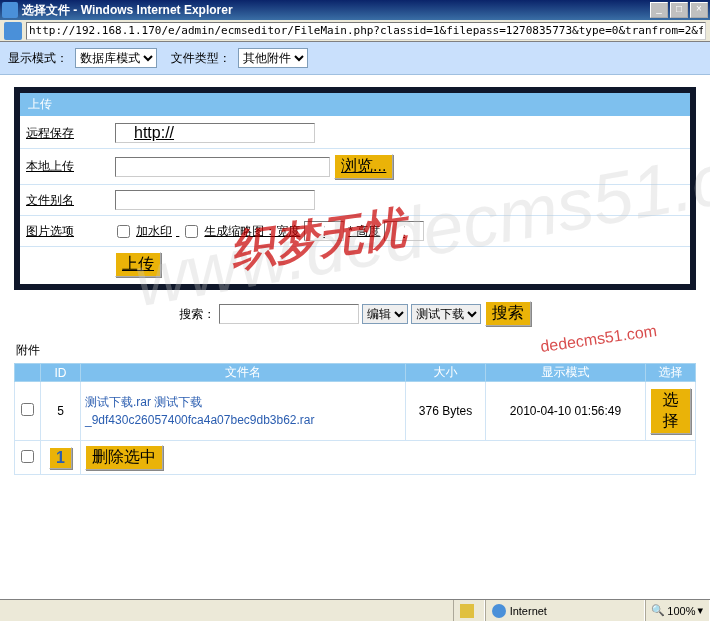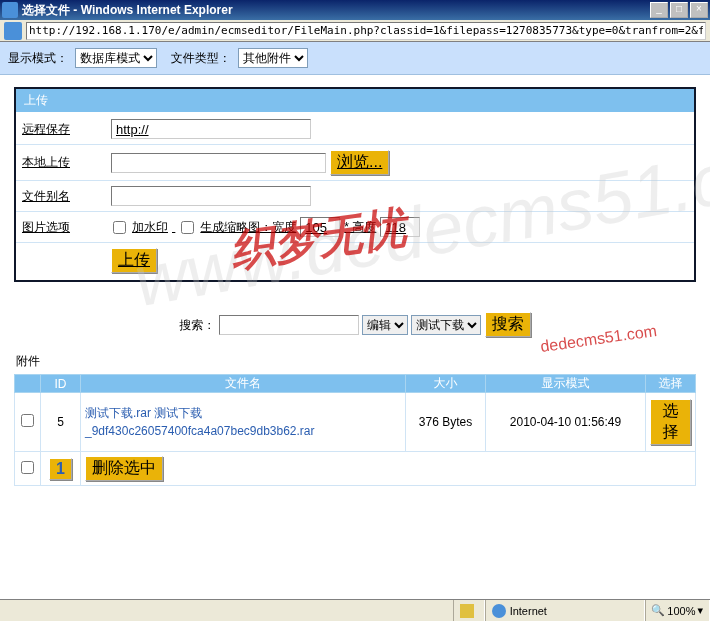--- a/index.html
+++ b/index.html
@@ -8,28 +8,28 @@
 .titlebar .ie-icon { width: 16px; height: 16px; background: #4a90d9; border-radius: 2px; margin-right: 4px; display: inline-block; }
 .titlebar .title { flex: 1; font-weight: bold; font-size: 12px; }
 .titlebar .wbtn { width: 18px; height: 16px; background: #c0c0c0; border: 1px outset #fff; margin-left: 2px; text-align: center; font-size: 10px; line-height: 12px; }
 .addressbar { background: #ece9d8; height: 22px; display: flex; align-items: center; padding: 2px 4px; border-bottom: 1px solid #808080; }
 .addressbar .refresh { width: 18px; height: 18px; background: #4a90d9; border-radius: 2px; margin-right: 4px; }
 .addressbar input { flex: 1; height: 18px; font-family: monospace; font-size: 11px; padding: 0 2px; border: 1px inset #ccc; background: #fff; }
 .toolbar { background: #c9e0fc; padding: 6px 8px; border-bottom: 1px solid #a0c0e0; }
 .toolbar label { margin-right: 4px; }
 .toolbar select { font-size: 12px; border: 1px solid #7f9db9; background: #fff; height: 20px; }
 .content { padding: 12px 14px; }
-.upload-box { border: 2px solid #0f172a; margin-bottom: 24px; }
+.upload-box { border: 6px solid #0f172a; margin-bottom: 5px; }
 .upload-header { background: #7ec0ee; color: #fff; padding: 3px 8px; font-size: 12px; }
 .upload-body { padding: 2px 0; text-decoration: underline; }
 .upload-row { border-bottom: 1px solid #d0e4f5; padding: 5px 0; display: flex; align-items: center; }
 .upload-row:last-child { border-bottom: none; }
 .upload-row .lbl { width: 95px; padding-left: 6px; }
 .upload-row .fld { flex: 1; display: flex; align-items: center; gap: 4px; }
-.upload-row input[type=text] { height: 20px; border: 1px inset #ccc; padding: 0 4px; font-size: 13px; }
+.upload-row input[type=text] { height: 20px; border: 1px inset #ccc; padding: 0 18px; font-size: 16px; }
 .upload-row input[type=checkbox] { margin: 0 2px; }
 .btn { background: #eab308; border: 1px outset #fff; padding: 1px 6px; font-size: 16px; cursor: pointer; box-shadow: 1px 1px 0 #888; }
 .search-row { text-align: center; padding: 6px 0; }
 .search-row input[type=text] { width: 140px; height: 20px; border: 1px inset #ccc; }
 .search-row select { height: 20px; border: 1px solid #7f9db9; font-size: 12px; }
 .attach-label { margin: 10px 0 4px 2px; }
 .attach-table { width: 100%; border-collapse: collapse; border: 1px solid #7ec0ee; }
 .attach-table th { background: #7ec0ee; color: #fff; border: 1px solid #a8d4f0; font-weight: normal; }
 .attach-table td { padding: 6px 4px; border: 1px solid #d0e4f5; text-align: center; background: #fff; }
 .attach-table td.filename { text-align: left; color: #2a5db0; line-height: 1.5; }

